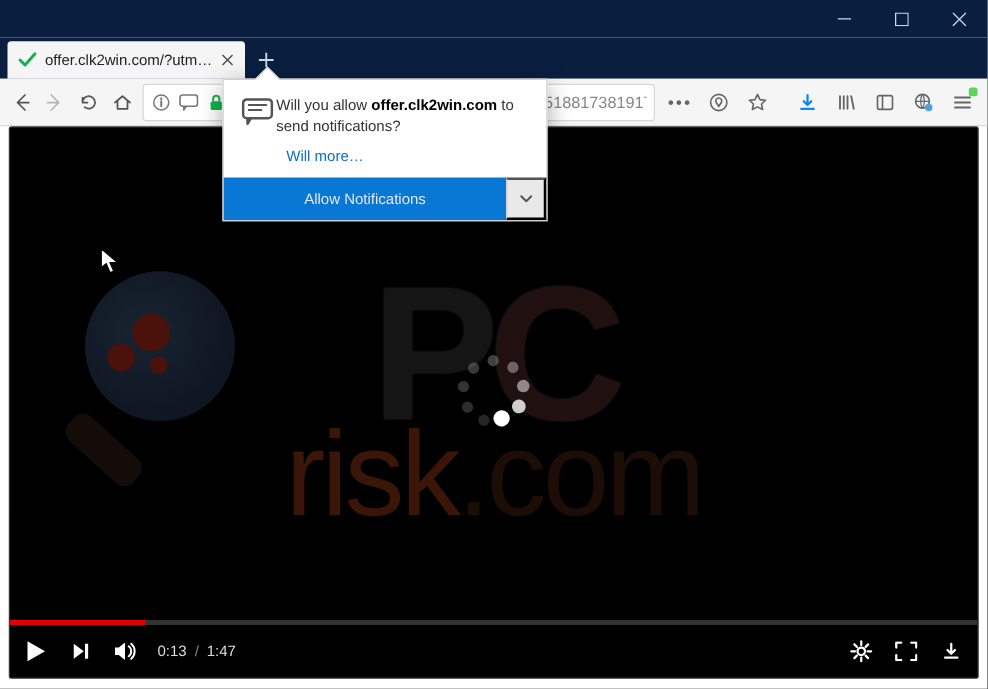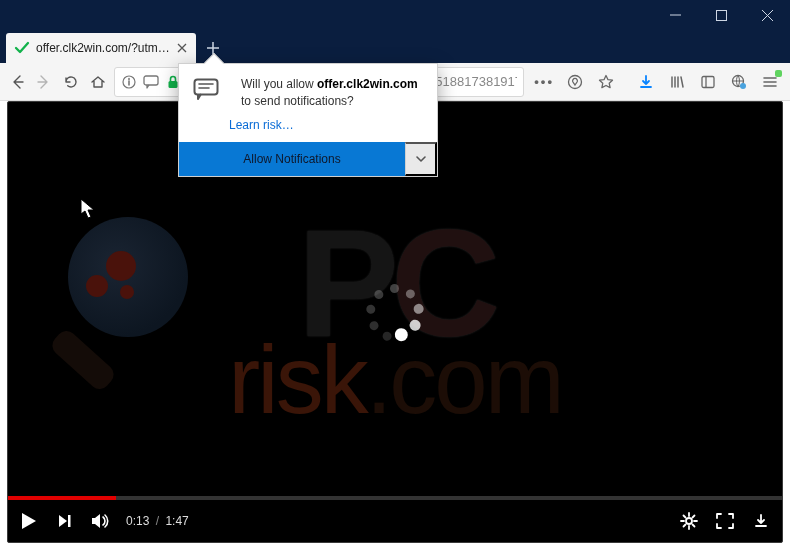--- a/index.html
+++ b/index.html
@@ -59,27 +59,27 @@
 .progress .played { height: 100%; background: #e10000; width: 14%; }
 .ctlrow { flex: 1; display: flex; align-items: center; padding: 0 10px; gap: 14px; color: #fff; }
 .ctlrow .btn { width: 22px; height: 22px; display: flex; align-items: center; justify-content: center; }
 .ctlrow .time { font-size: 12px; color: #ddd; }
 .ctlrow .sep { color: #888; margin: 0 3px; }
 .ctlrow .spacer { flex: 1; }
 
 
 .permpopup { position: absolute; left: 178px; top: 63px; width: 260px; background: #fff; box-shadow: 0 6px 18px rgba(0,0,0,.35); border: 1px solid #cfcfcf; z-index: 50; }
 .permpopup .arrow { position: absolute; top: -8px; left: 28px; width: 14px; height: 14px; background: #fff; border-left: 1px solid #cfcfcf; border-top: 1px solid #cfcfcf; transform: rotate(45deg); }
-.permpopup .body { padding: 12px 14px 8px 14px; display: flex; gap: 22px; }
+.permpopup .body { padding: 12px 14px 8px 14px; display: flex; gap: 2px; }
 .permpopup .chat { width: 26px; height: 22px; flex-shrink: 0; color: #555; margin-top: 2px; }
 .permpopup .msg { font-size: 12px; color: #333; line-height: 1.4; }
 .permpopup .msg b { color: #000; }
 .permpopup .learn { font-size: 12px; color: #0a6cd6; padding: 0 14px 10px 50px; display: block; }
 .permpopup .actions { display: flex; height: 34px; }
-.permpopup .allow { flex: 1; background: #0878d4; color: #0f172a; font-size: 12px; display: flex; align-items: center; justify-content: center; border: none; }
+.permpopup .allow { flex: 1; background: #0878d4; color: #e5e5e5; font-size: 12px; display: flex; align-items: center; justify-content: center; border: none; }
 .permpopup .notnow { width: 84px; background: #e9e9e9; color: #333; font-size: 12px; display: flex; align-items: center; justify-content: center; border-left: 1px solid #d0d0d0; }
 .permpopup .chev { width: 32px; background: #e9e9e9; display: flex; align-items: center; justify-content: center; border-left: 1px solid #d0d0d0; color: #555; }
 
 .cursor { position: absolute; left: 80px; top: 198px; z-index: 40; pointer-events: none; }
 </style>
 </head>
 <body>
 
 <div class="titlebar">
   <div class="ctrl">
@@ -295,21 +295,21 @@
       <svg width="26" height="24" viewBox="0 0 26 24">
           <rect x="1.5" y="1.5" width="23" height="15" rx="3" fill="none" stroke="currentColor" stroke-width="2"></rect>
           <path d="M8 16l-3 5v-5" fill="none" stroke="currentColor" stroke-width="2" stroke-linejoin="round"></path>
           <path d="M6 6h14M6 10h10" stroke="currentColor" stroke-width="1.6" stroke-linecap="round"></path>
         </svg>
     </div>
     <div class="msg">
       <span>Will you allow </span><b>offer.clk2win.com</b><span> to send notifications?</span>
     </div>
   </div>
-  <a class="learn">Learn risk…</a>
+  <a class="learn">Will more…</a>
   <div class="actions">
     <button class="allow">Allow Notifications</button>
     <button class="chev">
       <svg width="12" height="12" viewBox="0 0 12 12">
           <path d="M2 4l4 4 4-4" stroke="currentColor" stroke-width="1.6" fill="none" stroke-linecap="round" stroke-linejoin="round"></path>
         </svg>
     </button>
   </div>
 </div>
 

